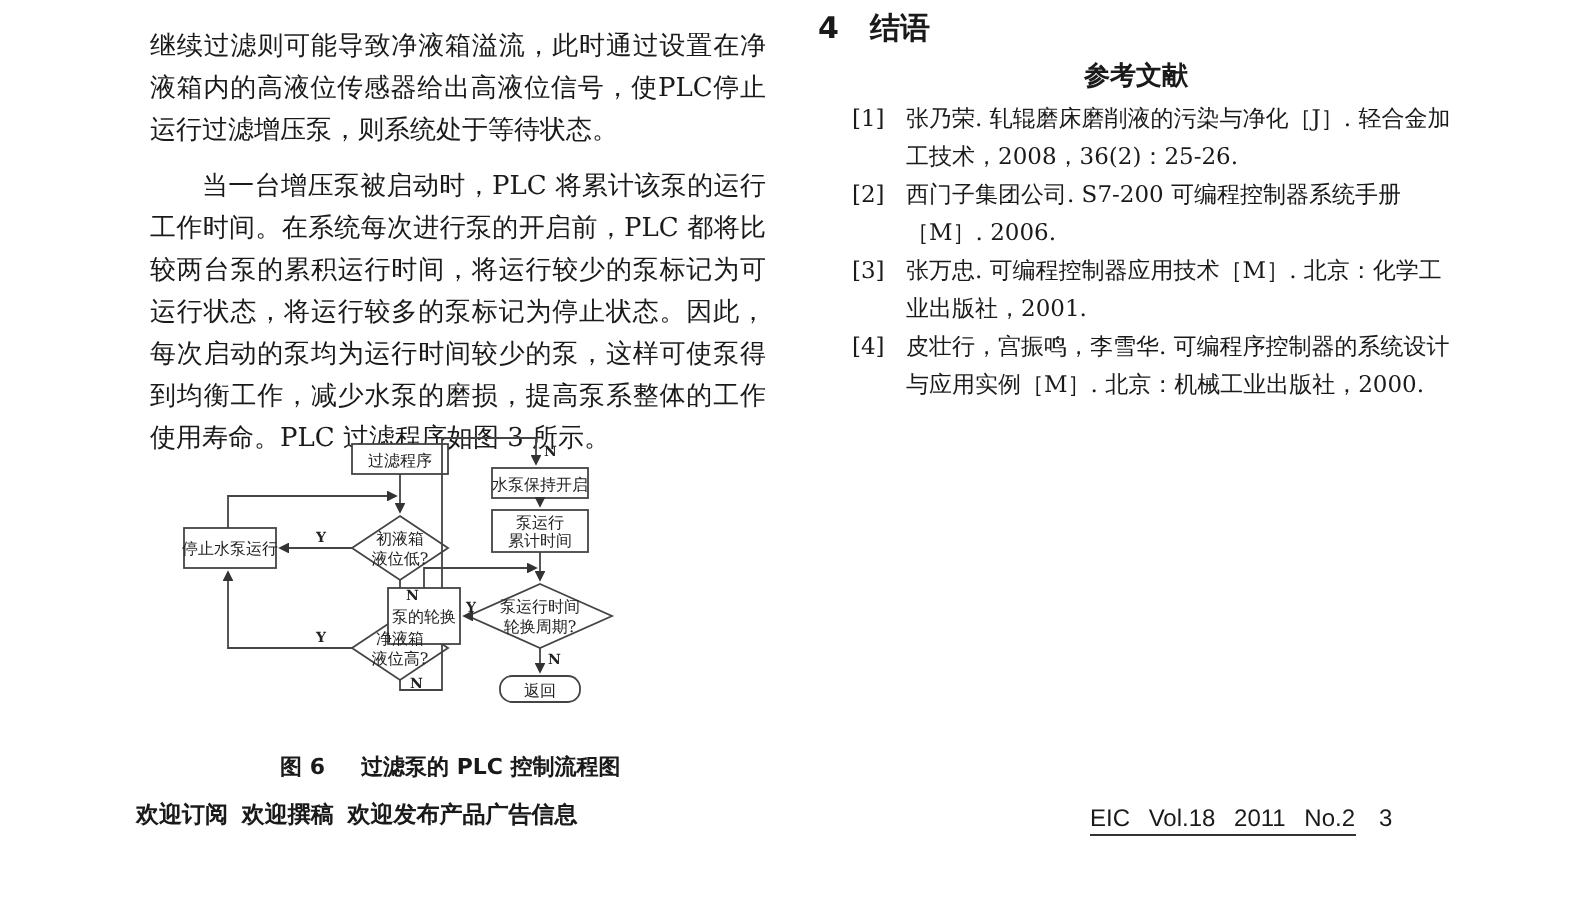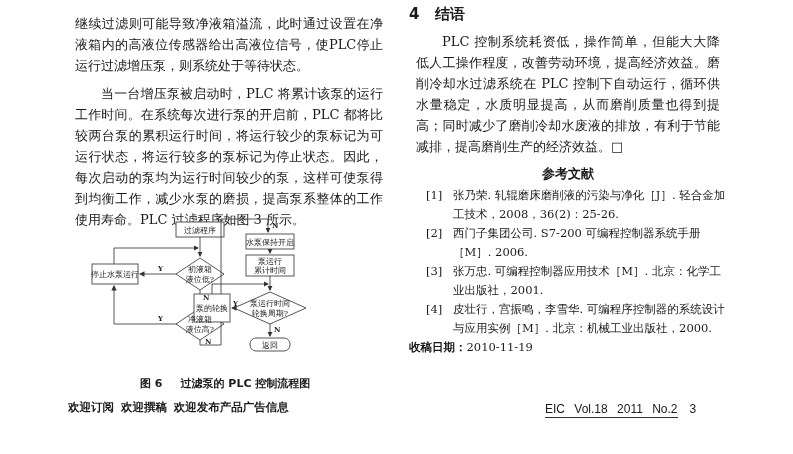--- a/index.html
+++ b/index.html
@@ -121,25 +121,23 @@
 </svg>
 
 <div class="caption">
   <span class="figno">图 6</span><span>过滤泵的 PLC 控制流程图</span>
 </div>
 
 <div class="col right">
   <p class="h4">
     <span class="num">4</span><span>结语</span>
   </p>
-  <p class="para indent">PLC 控制系统耗资低，操作简单，但能大大降低人工操作程度，改善劳动环境，提高经济效益。磨削冷却水过滤系统在 PLC 控制下自动运行，循环供水量稳定，水质明显提高，从而磨削质量也得到提高；同时减少了磨削冷却水废液的排放，有利于节能减排，提高磨削生产的经济效益。□</p>
   <p class="ref-title">参考文献</p>
   <p class="ref"><span class="tag">[1]</span><span>张乃荣. 轧辊磨床磨削液的污染与净化［J］. 轻合金加工技术，2008，36(2)：25-26.</span></p>
   <p class="ref"><span class="tag">[2]</span><span>西门子集团公司. S7-200 可编程控制器系统手册［M］. 2006.</span></p>
   <p class="ref"><span class="tag">[3]</span><span>张万忠. 可编程控制器应用技术［M］. 北京：化学工业出版社，2001.</span></p>
   <p class="ref"><span class="tag">[4]</span><span>皮壮行，宫振鸣，李雪华. 可编程序控制器的系统设计与应用实例［M］. 北京：机械工业出版社，2000.</span></p>
-  <p class="meta"><span class="lbl">收稿日期：</span><span>2010-11-19</span></p>
 </div>
 
 <div class="footer-left">欢迎订阅 欢迎撰稿 欢迎发布产品广告信息</div>
 <div class="footer-right">
   <span class="journal">EIC Vol.18 2011 No.2</span><span class="page">3</span>
 </div>
 
 </body></html>

